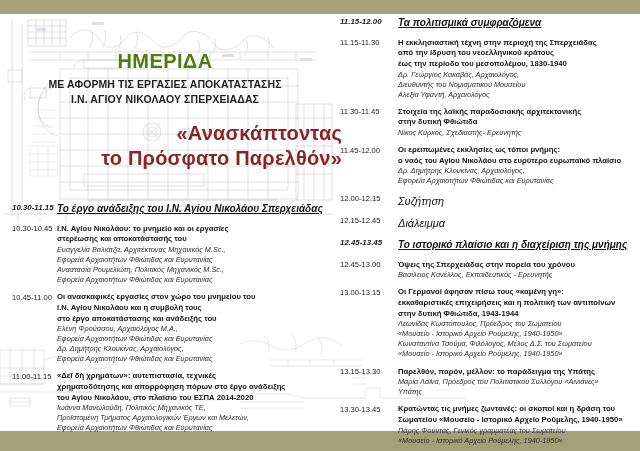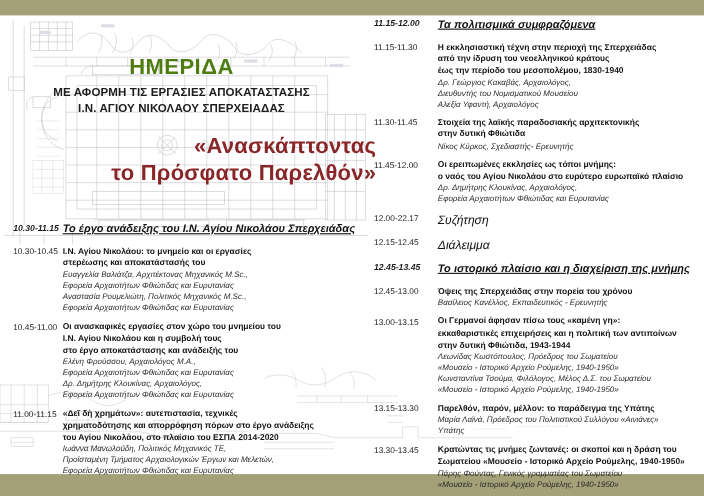--- a/index.html
+++ b/index.html
@@ -266,21 +266,21 @@
       <div class="row">
         <div class="time">11.45-12.00</div>
         <div class="body">
           <div class="ttl nowrapline">Οι ερειπωμένες εκκλησίες ως τόποι μνήμης:</div>
           <div class="ttl nowrapline">ο ναός του Αγίου Νικολάου στο ευρύτερο ευρωπαϊκό πλαίσιο</div>
           <div class="spk nowrapline">Δρ. Δημήτρης Κλουκίνας, Αρχαιολόγος,</div>
           <div class="spk nowrapline">Εφορεία Αρχαιοτήτων Φθιώτιδας και Ευρυτανίας</div>
         </div>
       </div>
       <div class="row plainsec">
-        <div class="time">12.00-22.17</div>
+        <div class="time">12.00-12.15</div>
         <div class="body">
           <div class="ttl nowrapline">Συζήτηση</div>
         </div>
       </div>
       <div class="row plainsec">
         <div class="time">12.15-12.45</div>
         <div class="body">
           <div class="ttl nowrapline">Διάλειμμα</div>
         </div>
       </div>

